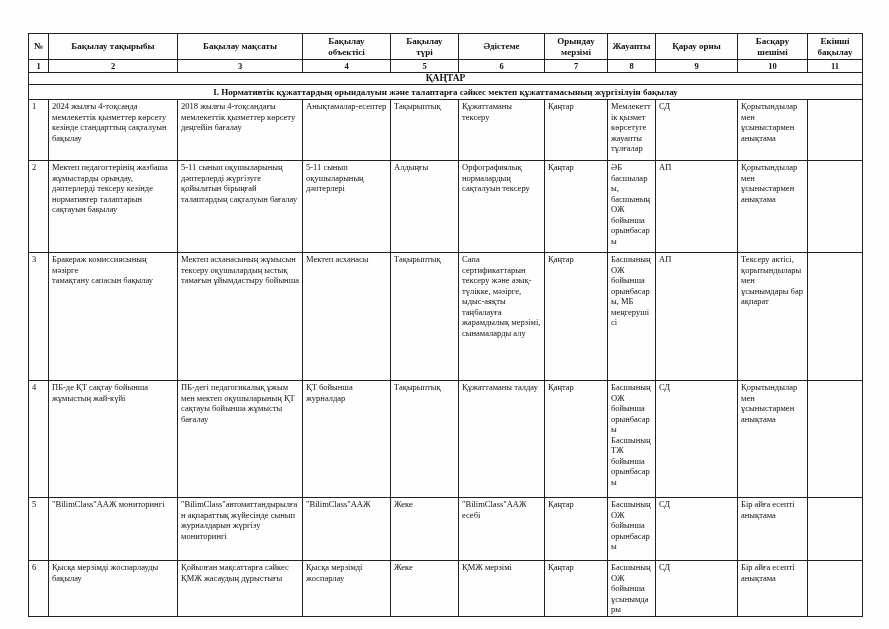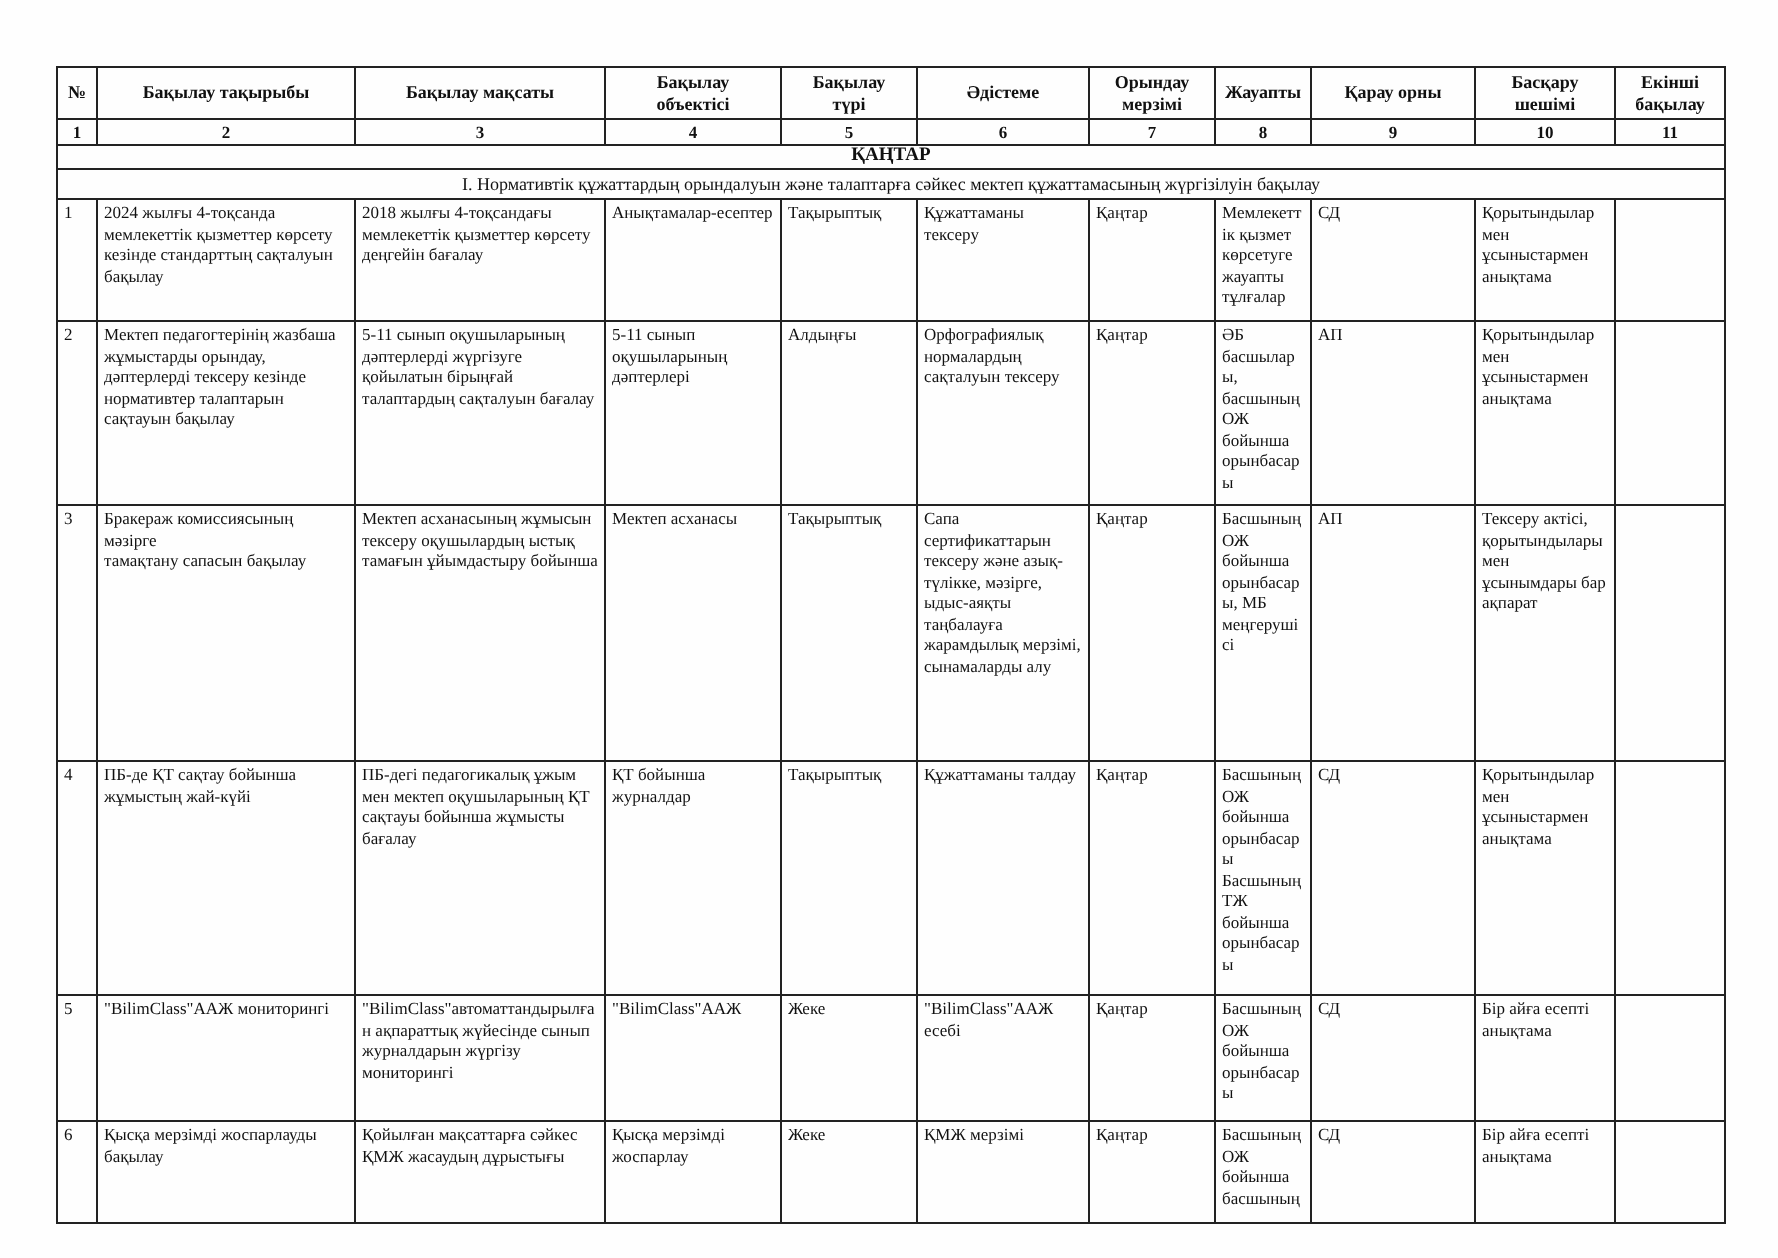--- a/index.html
+++ b/index.html
@@ -35,21 +35,21 @@
     font-size:9px;
     line-height:11px;
     padding:1px 2px;
   }
   tr.header-row{height:26px;}
   tr.numbers-row{height:13px;}
   tr.numbers-row td{text-align:center;font-weight:bold;vertical-align:middle;padding:0 2px;}
   tr.month-row{height:12px;}
   tr.month-row td{text-align:center;font-weight:bold;font-size:9.5px;vertical-align:middle;padding:0;}
   tr.section-row{height:15px;}
-  tr.section-row td{text-align:center;font-weight:normal;font-size:9px;vertical-align:middle;padding:0;}
+  tr.section-row td{text-align:center;font-weight:bold;font-size:9px;vertical-align:middle;padding:0;}
   td.num-cell{text-align:center;vertical-align:middle;}
   tr.r1{height:61px;}
   tr.r2{height:92px;}
   tr.r3{height:128px;}
   tr.r4{height:117px;}
   tr.r5{height:63px;}
   tr.r6{height:51px;}
 </style>
 </head>
 <body>
@@ -185,20 +185,20 @@
     </tr>
 
     <tr class="r6">
       <td class="num-cell">6</td>
       <td>Қысқа мерзімді жоспарлауды бақылау</td>
       <td>Қойылған мақсаттарға сәйкес ҚМЖ жасаудың дұрыстығы</td>
       <td>Қысқа мерзімді жоспарлау</td>
       <td>Жеке</td>
       <td>ҚМЖ мерзімі</td>
       <td>Қаңтар</td>
-      <td>Басшының ОЖ бойынша басшының</td>
+      <td>Басшының ОЖ бойынша ұсынымдары</td>
       <td>СД</td>
       <td>Бір айға есепті анықтама</td>
       <td></td>
     </tr>
   </tbody>
     </table>
 </div>
 
 </body></html>

